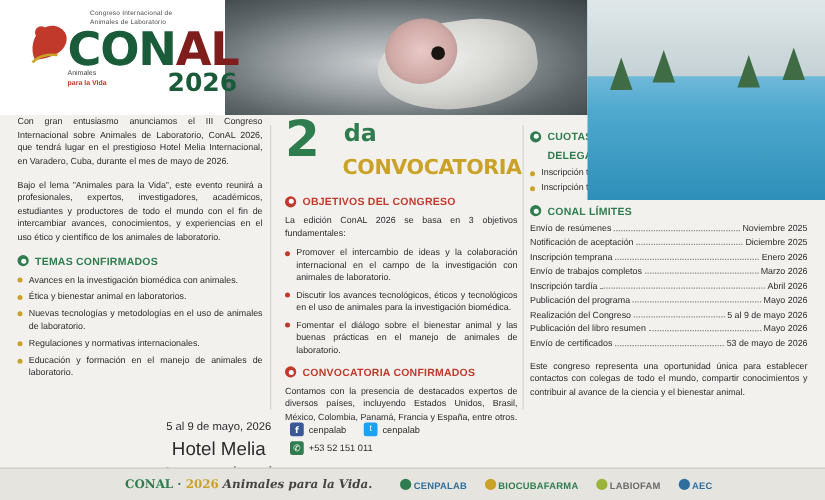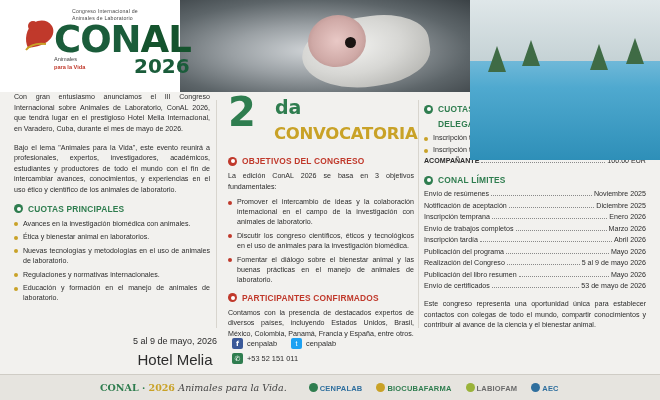--- a/index.html
+++ b/index.html
@@ -79,21 +79,21 @@
   .logo-sub-top {
     position: absolute; left: 56px; top: 4px;
     font-size: 5.2px; color: #4a4a4a; line-height: 1.35; letter-spacing: .2px;
   }
   .logo-main {
     position: absolute; left: 38px; top: 14px;
     font-size: 37px; font-weight: bold; letter-spacing: -1px;
     color: #1a5c3a;
     font-family: "DejaVu Sans", sans-serif;
   }
-  .logo-main .al { color: #14532d; }
+  .logo-main .al { color: #7f1d1d; }
   .logo-year {
     position: absolute; left: 118px; top: 50px;
     font-size: 20px; font-weight: bold; color: #1a5c3a;
     font-family: "DejaVu Sans", sans-serif;
   }
   .logo-tag {
     position: absolute; left: 38px; top: 52px;
     font-size: 5.6px; color: #444; line-height: 1.4;
   }
   .logo-tag b { color: #c0392b; }
@@ -219,21 +219,21 @@
     background: #e6e4df;
     border-top: 1px solid #cfccc5;
     display: flex; align-items: center;
   }
   .footer-left {
     margin-left: 100px;
     font-size: 9.5px; color: #2f7d4f; font-weight: bold;
     font-family: "DejaVu Serif", serif;
   }
   .footer-left .yr { color: #c9a227; }
-  .footer-left .tl { color: #444; font-weight: normal; font-style: italic; }
+  .footer-left .tl { color: #444; font-weight: bold; font-style: italic; }
   .sponsors {
     margin-left: 22px; display: flex; align-items: center; gap: 14px;
   }
   .sp { font-size: 7.5px; font-weight: bold; color: #2f6f9e; letter-spacing: .2px; }
   .sp.green { color: #2f7d4f; }
   .sp.gray { color: #6b6b6b; }
   .sp-mark {
     display: inline-block; width: 9px; height: 9px; margin-right: 2px;
     border-radius: 50%; background: #2f7d4f; vertical-align: -1px;
   }
@@ -283,21 +283,21 @@
 
   <div class="divider-v"></div>
   <div class="divider-v2"></div>
 
   <div class="col-left">
     <div class="para">Con gran entusiasmo anunciamos el III Congreso Internacional sobre Animales de Laboratorio, ConAL 2026, que tendrá lugar en el prestigioso Hotel Melia Internacional, en Varadero, Cuba, durante el mes de mayo de 2026.</div>
     <div class="para">Bajo el lema "Animales para la Vida", este evento reunirá a profesionales, expertos, investigadores, académicos, estudiantes y productores de todo el mundo con el fin de intercambiar avances, conocimientos, y experiencias en el uso ético y científico de los animales de laboratorio.</div>
 
     <div class="sec-head">
       <span class="dot"></span>
-      <span class="t">CUOTAS PRINCIPALES</span>
+      <span class="t">TEMAS CONFIRMADOS</span>
     </div>
     <ul class="bullets">
       <li>Avances en la investigación biomédica con animales.</li>
       <li>Ética y bienestar animal en laboratorios.</li>
       <li>Nuevas tecnologías y metodologías en el uso de animales de laboratorio.</li>
       <li>Regulaciones y normativas internacionales.</li>
       <li>Educación y formación en el manejo de animales de laboratorio.</li>
     </ul>
   </div>
 
@@ -308,27 +308,27 @@
       <span class="word">CONVOCATORIA</span>
     </div>
 
     <div class="sec-head red">
       <span class="dot"></span>
       <span class="t">OBJETIVOS DEL CONGRESO</span>
     </div>
     <div class="para" style="margin-bottom:5px;">La edición ConAL 2026 se basa en 3 objetivos fundamentales:</div>
     <ul class="bullets red">
       <li>Promover el intercambio de ideas y la colaboración internacional en el campo de la investigación con animales de laboratorio.</li>
-      <li>Discutir los congreso científicos, éticos y tecnológicos en el uso de animales para la investigación biomédica.</li>
+      <li>Discutir los avances tecnológicos, éticos y tecnológicos en el uso de animales para la investigación biomédica.</li>
       <li>Fomentar el diálogo sobre el bienestar animal y las buenas prácticas en el manejo de animales de laboratorio.</li>
     </ul>
 
     <div class="sec-head red">
       <span class="dot"></span>
-      <span class="t">PARTICIPANTES CONFIRMADOS</span>
+      <span class="t">CONVOCATORIA CONFIRMADOS</span>
     </div>
     <div class="para">Contamos con la presencia de destacados expertos de diversos países, incluyendo Estados Unidos, Brasil, México, Colombia, Panamá, Francia y España, entre otros.</div>
   </div>
 
   <div class="col-right">
     <div class="sec-head">
       <span class="dot"></span>
       <span class="t">CUOTAS DE INSCRIPCIÓN</span>
     </div>
     <div class="sec-head" style="margin-top:0; margin-left:14px;">
@@ -337,25 +337,20 @@
 
     <div class="fee-row">
       <span class="lbl">Inscripción temprana</span>
       <span class="dots"></span>
       <span class="val">250.00 EUR</span>
     </div>
     <div class="fee-row">
       <span class="lbl">Inscripción tardía</span>
       <span class="dots"></span>
       <span class="val">350.00 EUR</span>
-    </div>
-    <div class="fee-row bold">
-      <span class="lbl">ACOMPAÑANTE</span>
-      <span class="dots"></span>
-      <span class="val">100.00 EUR</span>
     </div>
 
     <div class="sec-head" style="margin-top:10px;">
       <span class="dot"></span>
       <span class="t">CONAL LÍMITES</span>
     </div>
 
     <div class="date-row">
       <span class="lbl">Envío de resúmenes</span>
       <span class="dots"></span>

